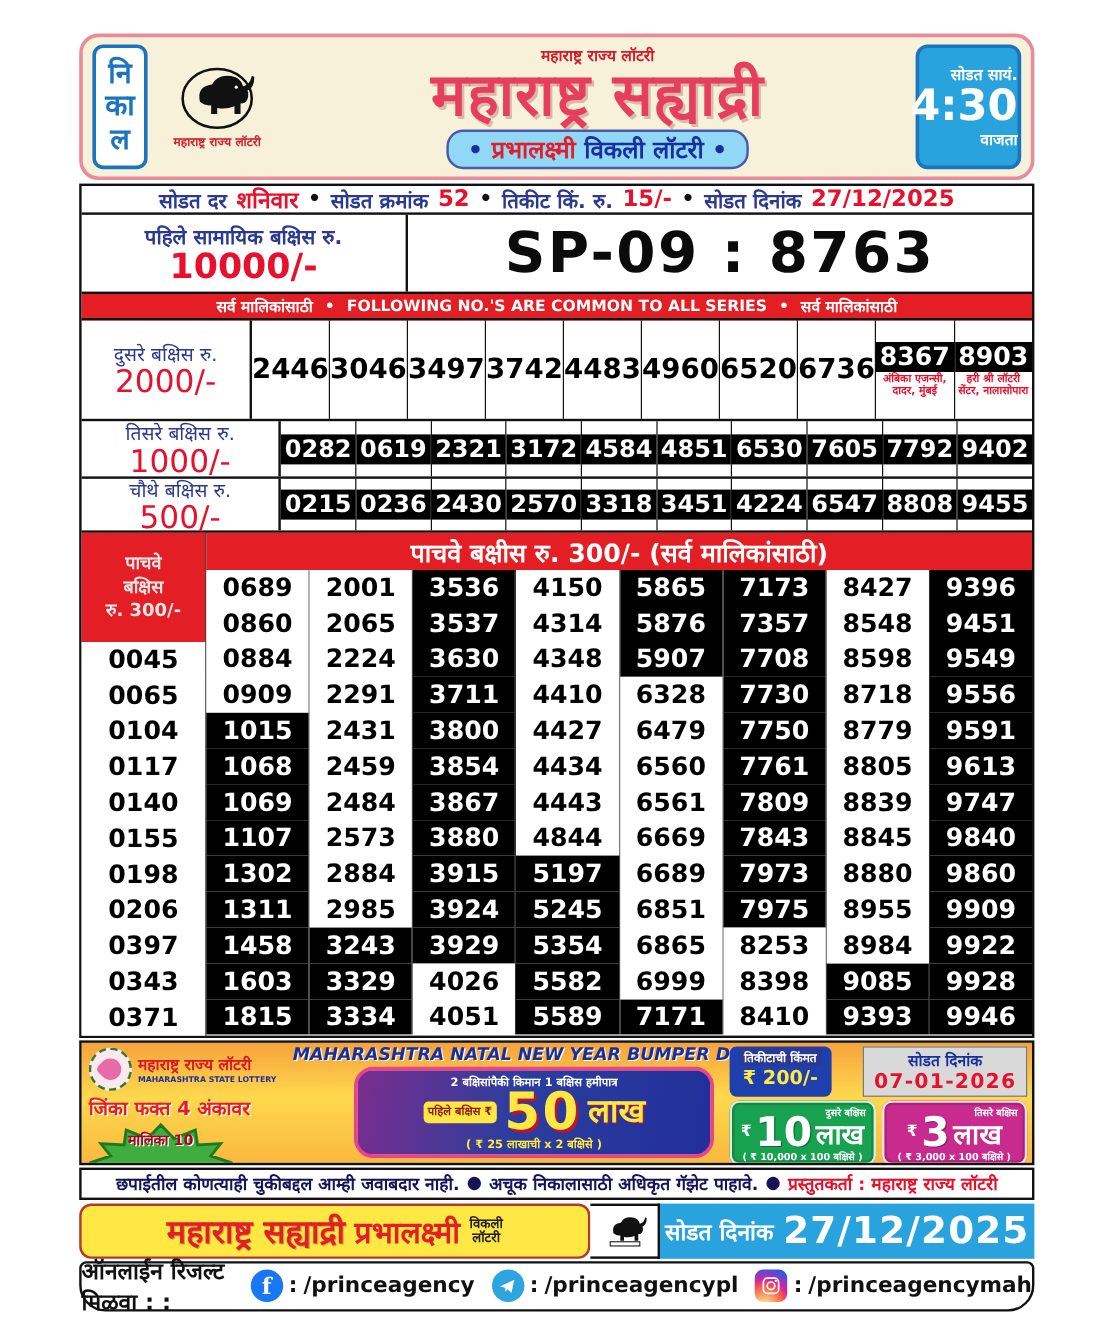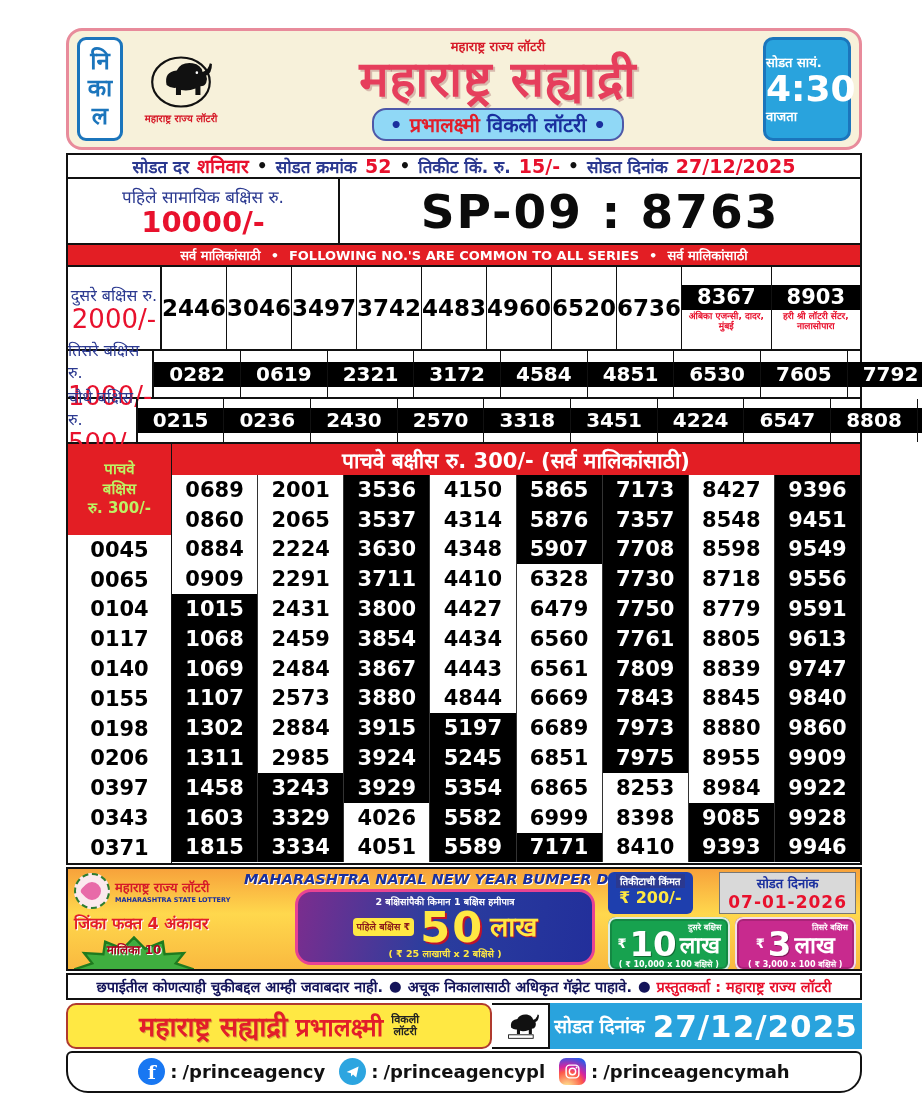--- a/index.html
+++ b/index.html
@@ -17,63 +17,63 @@
   .logo-wrap svg { width:72px; height:58px; }
   .logo-caption { font-size:10px; font-weight:bold; color:#d61a28; white-space:nowrap; }
   .title-wrap { flex:1; display:flex; flex-direction:column; align-items:center; justify-content:center; }
   .small-top { color:#d61a28; font-size:13px; font-weight:bold; }
   .main-title { color:#e63e5c; font-size:49px; font-weight:900; line-height:1.0; letter-spacing:1px;
                 text-shadow:2px 2px 0 rgba(120,20,40,.25); }
   .subtitle-pill { margin-top:4px; background:#90d8f6; border:2px solid #4e58a8; border-radius:14px;
                    padding:1px 16px; font-size:20px; font-weight:bold; }
   .subtitle-pill .dot { color:#1a2f9e; } .subtitle-pill .nm { color:#e21e2a; } .subtitle-pill .rest { color:#1a2f9e; }
   .time-box { width:88px; background:#29a3dd; border:3px solid #1b75bc; border-radius:10px; color:#fff;
-              display:flex; flex-direction:column; align-items:flex-start; justify-content:center; }
+              display:flex; flex-direction:column; align-items:flex-end; justify-content:center; }
   .time-label { font-size:13px; font-weight:bold; }
   .time-value { font-size:36px; font-weight:900; line-height:1.0; }
   .time-suffix { font-size:13px; font-weight:bold; }
 
   
   .table { margin-top:3px; border:2.5px solid #111; background:#fff; }
   .info-bar { height:24px; display:flex; align-items:center; justify-content:center; gap:8px;
               border-bottom:2px solid #111; font-weight:bold; font-size:17px; }
   .info-bar .lbl { color:#2b3990; } .info-bar .val { color:#e8112d; font-size:19px; } .info-bar .b { color:#111; }
 
   .fp-row { height:66px; display:flex; border-bottom:2px solid #111; }
   .fp-label { width:272px; border-right:2px solid #111; display:flex; flex-direction:column;
               align-items:center; justify-content:center; }
-  .fp-label .l1 { color:#2b3990; font-weight:normal; font-size:17px; }
+  .fp-label .l1 { color:#2b3990; font-weight:bold; font-size:17px; }
   .fp-label .l2 { color:#e8112d; font-weight:900; font-size:29px; line-height:1.0; }
   .fp-result { flex:1; display:flex; align-items:center; justify-content:center;
                font-size:47px; font-weight:900; color:#0b0b0b; letter-spacing:2px; }
 
   .common-bar { height:22px; background:#e31e24; color:#fff; display:flex; align-items:center;
                 justify-content:center; gap:10px; font-weight:bold; font-size:13px; border-bottom:2px solid #111; }
 
   .prize-row { display:flex; border-bottom:2px solid #111; }
   .prize-row:last-child { border-bottom:none; }
   .p-label { width:272px; border-right:2px solid #111; display:flex; flex-direction:column;
              align-items:center; justify-content:center; }
   .p-label .l1 { color:#2b3990; font-weight:normal; font-size:16px; }
   .p-label .l2 { color:#e8112d; font-weight:400; font-size:26px; line-height:1.0; }
   .p-cells { flex:1; display:grid; grid-template-columns:repeat(10,1fr); }
   .pcell { border-right:1.5px solid #111; display:flex; flex-direction:column; align-items:center;
            justify-content:center; font-weight:bold; }
   .pcell:last-child { border-right:none; }
   .second .pcell { font-size:23px; }
-  .num-inv { background:#000; color:#fff; padding:0 15px; font-weight:900; }
+  .num-inv { background:#000; color:#fff; padding:0 3px; font-weight:900; }
   .second .num-inv { font-size:21px; line-height:1.2; margin-bottom:1px; }
   .agency { color:#e8112d; font-size:9px; font-weight:bold; text-align:center; line-height:1.15; }
   .third .num-inv, .fourth .num-inv { font-size:20px; line-height:1.25; }
   .second { height:84px; } .third { height:48px; } .fourth { height:45px; }
 
   
   .fifth { display:flex; }
   .f-left { width:104px; display:flex; flex-direction:column; border-right:1.5px solid #111; }
-  .f-side-label { height:91px; background:#e31e24; color:#bef264; font-weight:bold; display:flex;
+  .f-side-label { height:91px; background:#e31e24; color:#e5e5e5; font-weight:bold; display:flex;
                   flex-direction:column; align-items:center; justify-content:center; font-size:15px; line-height:1.3; }
   .f-right { flex:1; display:flex; flex-direction:column; }
   .f-header { height:31px; background:#e31e24; color:#fff; font-weight:bold; font-size:21px;
               display:flex; align-items:center; justify-content:center; }
   .f-cols { display:flex; }
   .gcol { flex:1; display:flex; flex-direction:column; border-right:1.5px solid #333; }
   .gcol:last-child { border-right:none;text-decoration:underline; }
   .gcell { height:29.8px; display:flex; align-items:center; justify-content:center;
            font-size:21px; font-weight:bold; color:#000; background:#fff; }
   .gcell.inv { background:#000; color:#fff; }
@@ -561,20 +561,21 @@
         <rect x="24" y="60" width="56" height="8" fill="none" stroke="#111" stroke-width="2"></rect>
       </svg>
     </div>
     <div class="foot-blue">
       <span class="dl">सोडत दिनांक</span>
       <span class="dv">27/12/2025</span>
     </div>
   </div>
 
   <div class="social">
+    <span class="lbl">ऑनलाईन रिजल्ट मिळवा : :</span>
     <span class="soc-item">
       <span class="icon-fb">f</span>
       <span>:</span>
       <span>/princeagency</span>
     </span>
     <span class="soc-item">
       <span class="icon-tg">
         <svg width="16" height="16" viewBox="0 0 20 20">
             <path d="M2 10 L17 3 L14 17 L10 13 L7.5 15.5 L7.5 11.5 Z" fill="#fff"></path>
           </svg>

